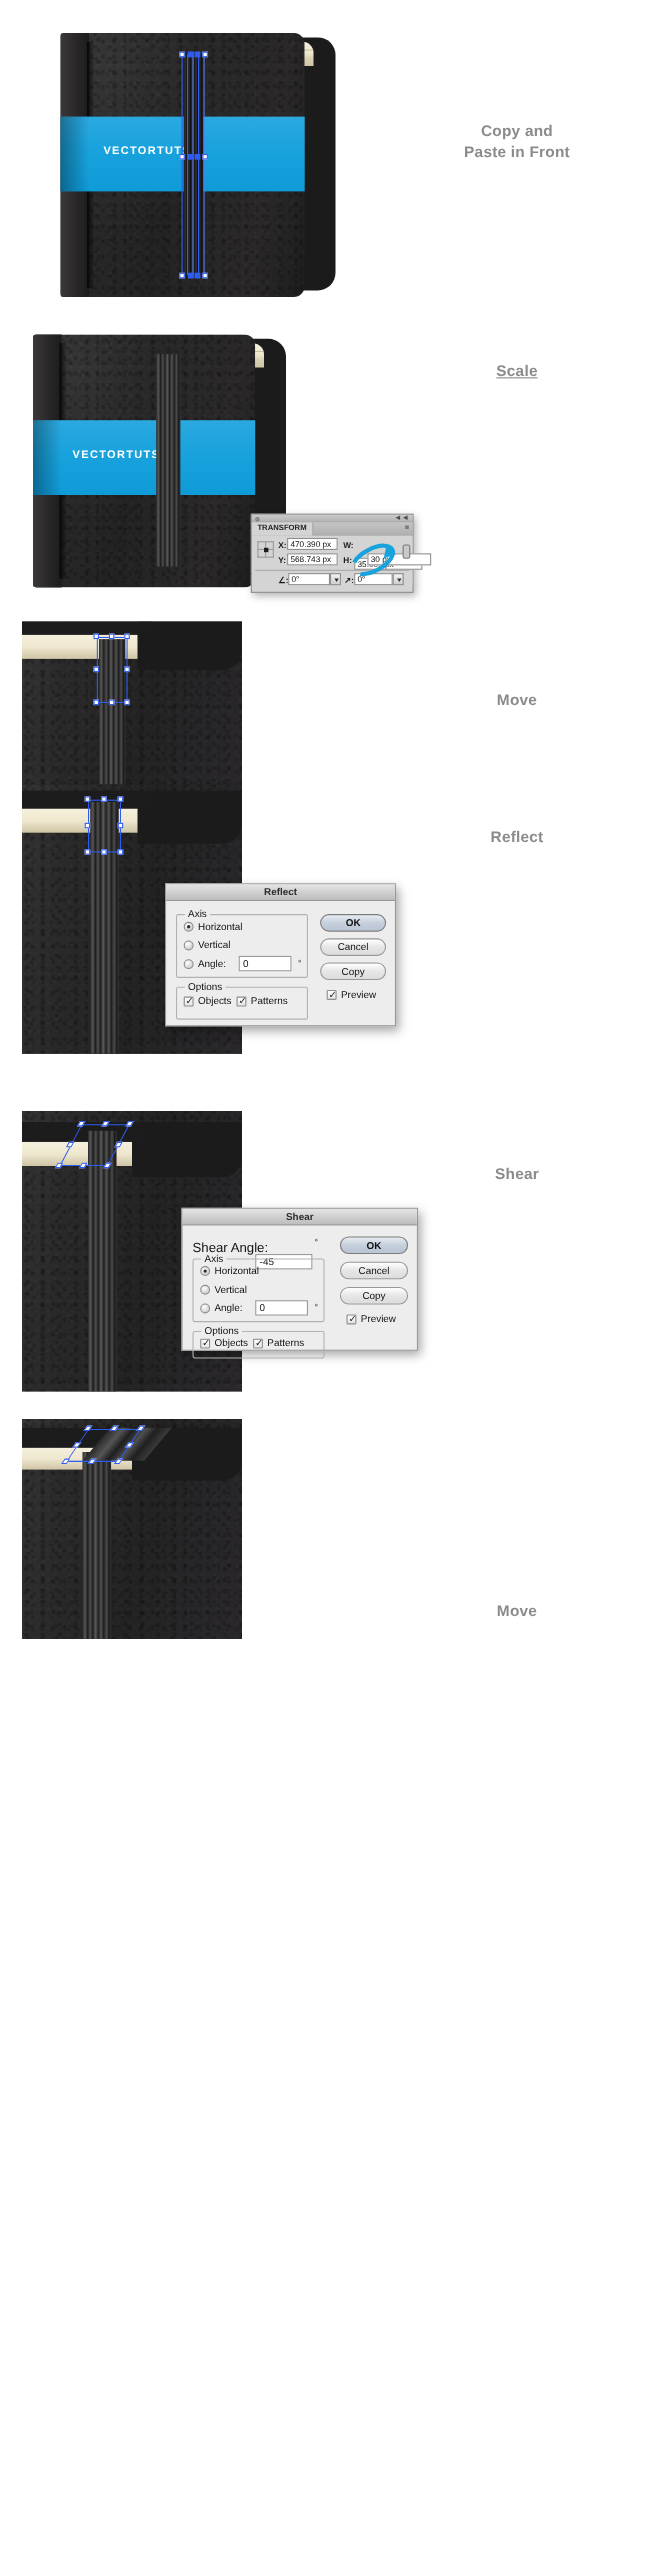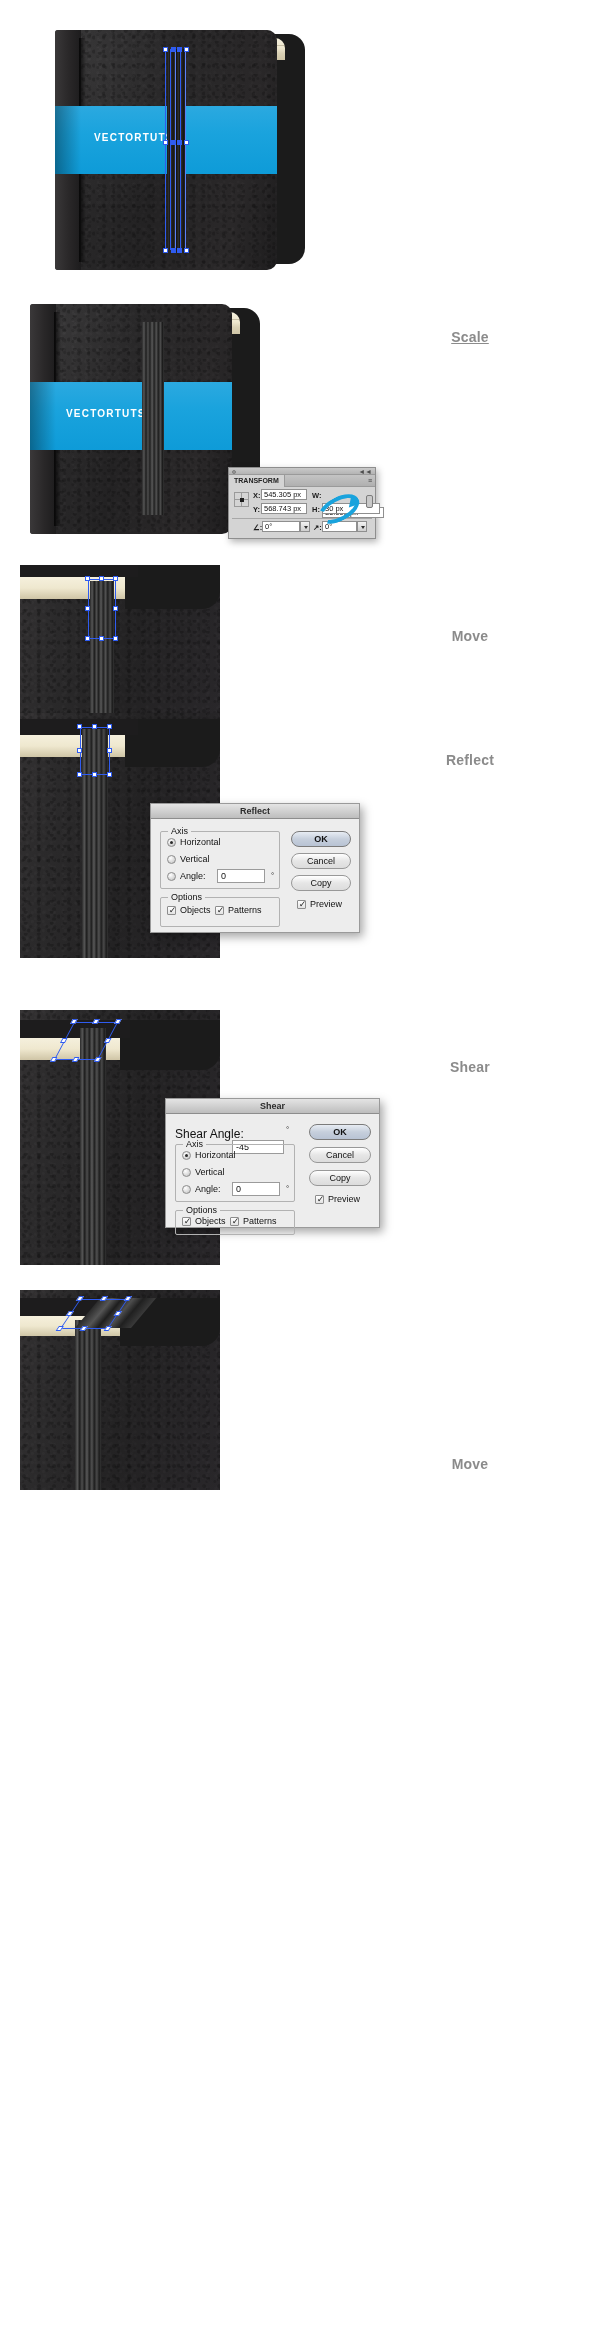--- a/index.html
+++ b/index.html
@@ -280,20 +280,22 @@
         <div class="anchor" style="left:129px; top:110px;"></div>
 
         <div class="anchor" style="left:108px; top:218px;"></div>
         <div class="anchor solid" style="left:116px; top:218px;"></div>
         <div class="anchor solid" style="left:122px; top:218px;"></div>
         <div class="anchor" style="left:129px; top:218px;"></div>
       </div>
     </div>
   </div>
 
+  <div class="step-label" style="left:380px; top:110px; width:180px;">Copy and
+Paste in Front</div>
 </section>
 
 <section class="step" style="top:290px;height:250px;">
 
   <div class="book-wrap" style="left:30px; top:14px; width:230px; height:230px;">
     <div class="book">
       <div class="cover-back"></div>
       <div class="pages"></div>
       <div class="cover-front">
         <div class="leather"></div>
@@ -320,30 +322,30 @@
       <span class="chev">◄◄</span>
     </div>
     <div class="tab-row">
       <span class="tab">TRANSFORM</span>
       <span class="tab-menu">≡</span>
     </div>
     <div class="tpanel-body">
       <div class="ref-grid" style="left:5px; top:5px;"></div>
 
       <span class="tlabel" style="left:24px; top:4px;">X:</span>
-      <div class="tfield" style="left:32px; top:2px; width:46px;">545.305 px</div>
+      <div class="tfield" style="left:32px; top:2px; width:46px;">470.390 px</div>
 
       <span class="tlabel" style="left:83px; top:4px;">W:</span>
       <div class="tfield" style="left:93px; top:20px; width:62px;">35.005 px</div>
 
       <span class="tlabel" style="left:24px; top:18px;">Y:</span>
       <div class="tfield" style="left:32px; top:16px; width:46px;">568.743 px</div>
 
       <span class="tlabel" style="left:83px; top:18px;">H:</span>
-      <div class="tfield" style="left:93px; top:16px; width:58px;">30 px</div>
+      <div class="tfield" style="left:105px; top:16px; width:58px;">30 px</div>
 
       <div class="link-ico" style="left:137px; top:8px;"></div>
 
       <div class="divider" style="left:3px; right:3px; top:31px;"></div>
 
       <span class="tlabel" style="left:24px; top:36px;">∠:</span>
       <div class="tfield" style="left:33px; top:34px; width:38px;">0°</div>
       <div class="dd" style="left:71px; top:34px;"></div>
 
       <span class="tlabel" style="left:84px; top:36px;">↗:</span>

